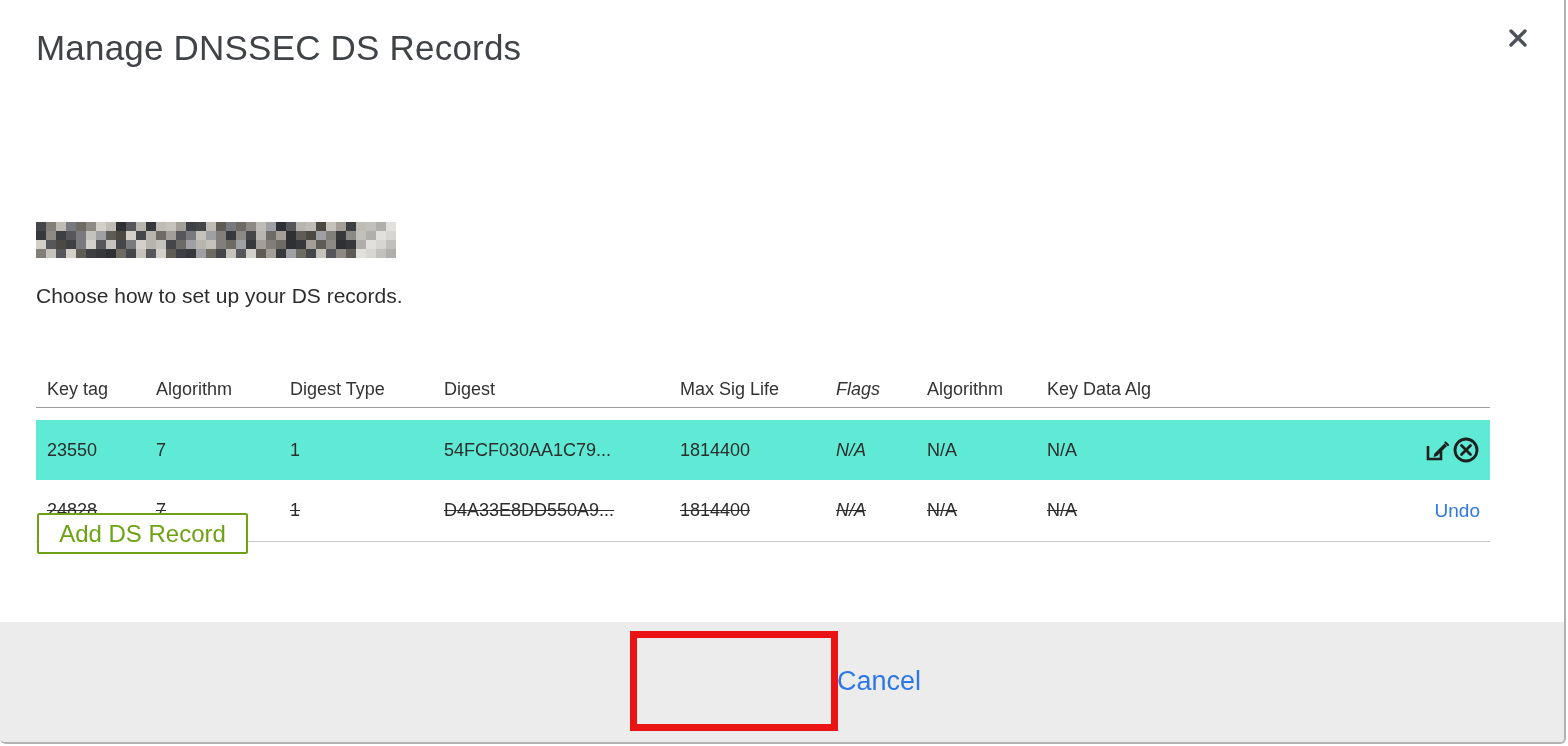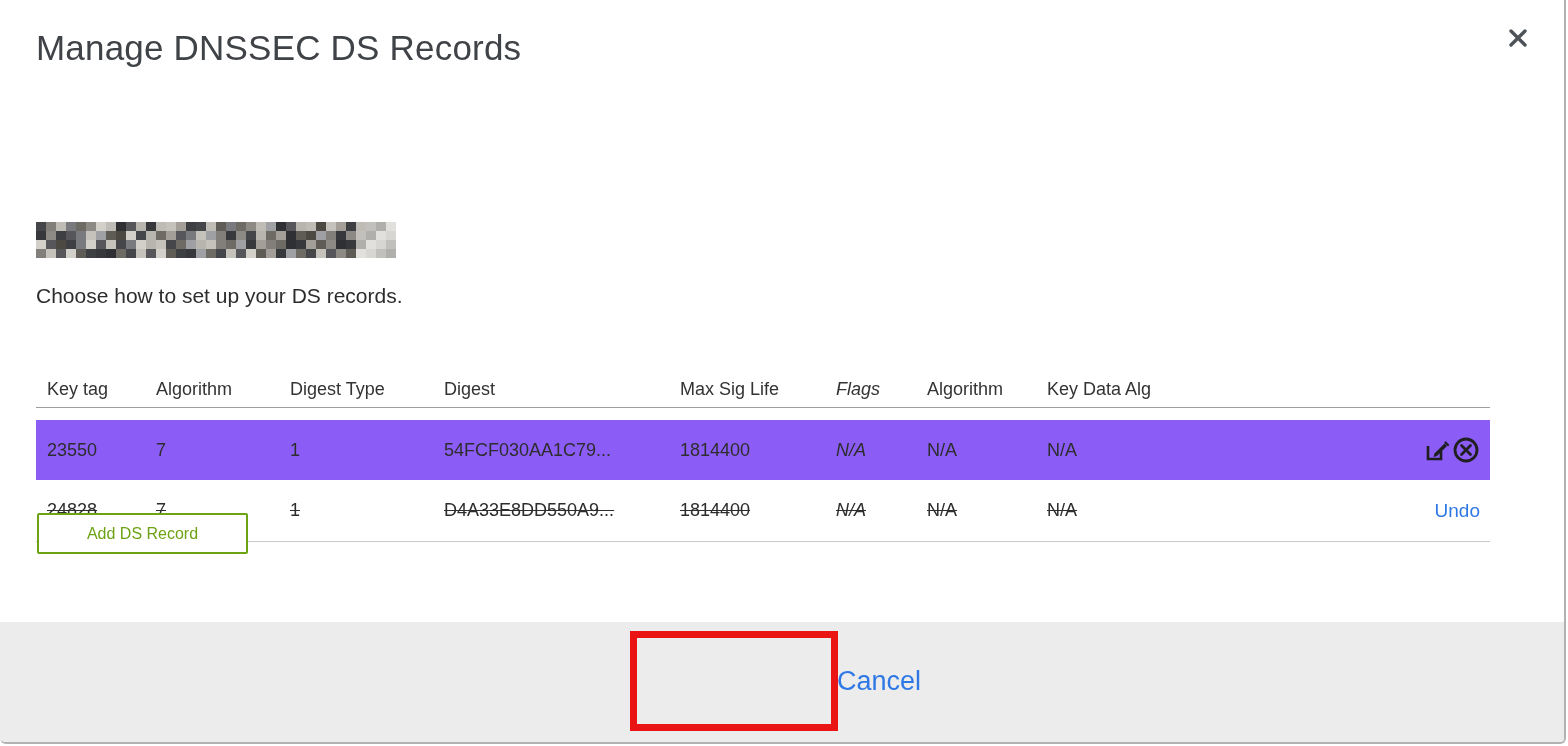--- a/index.html
+++ b/index.html
@@ -56,21 +56,21 @@
     left: 36px; top: 330px;
     width: 1454px;
     font-size: 18px;
     color: #2d2d2d;
     margin-top: 42px;
   }
   .t-row { display: flex; align-items: center; }
   .t-head { height: 36px; border-bottom: 1px solid #9d9d9d; }
   .t-head .cell { color: #333; }
   .t-spacer { height: 12px; }
-  .t-body-row1 { height: 60px; background: #8b5cf6; }
+  .t-body-row1 { height: 60px; background: #5eead4; }
   .t-body-row2 { height: 62px; border-bottom: 1px solid #c9c9c9; }
   .cell { flex: 0 0 auto; white-space: nowrap; overflow: hidden; }
   .c1 { width: 120px; padding-left: 11px; }
   .c2 { width: 134px; }
   .c3 { width: 154px; }
   .c4 { width: 236px; }
   .c5 { width: 156px; }
   .c6 { width: 91px; font-style: italic; }
   .c7 { width: 120px; }
   .c8 { width: 164px; }
@@ -88,21 +88,21 @@
   .undo-link { font-size: 19px; }
 
   .add-ds-btn {
     position: absolute;
     left: 37px; top: 513px;
     width: 211px; height: 41px;
     background: #fff;
     border: 2px solid #6da214;
     border-radius: 2px;
     color: #6da214;
-    font-size: 16px;
+    font-size: 24px;
     display: flex; align-items: center; justify-content: center;
     cursor: pointer;
     font-family: "Liberation Sans", sans-serif;
   }
 
   .footer {
     position: absolute;
     left: 0; top: 622px;
     width: 100%; height: 122px;
     background: #ececec;

